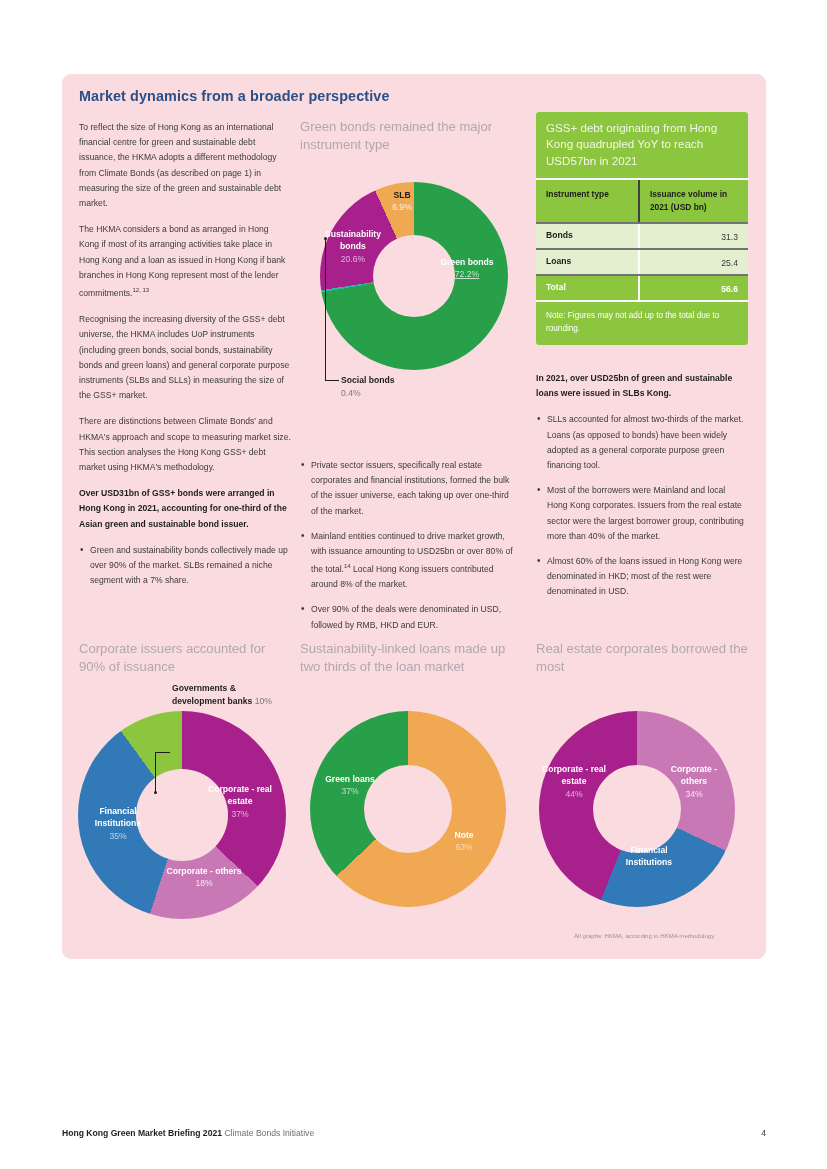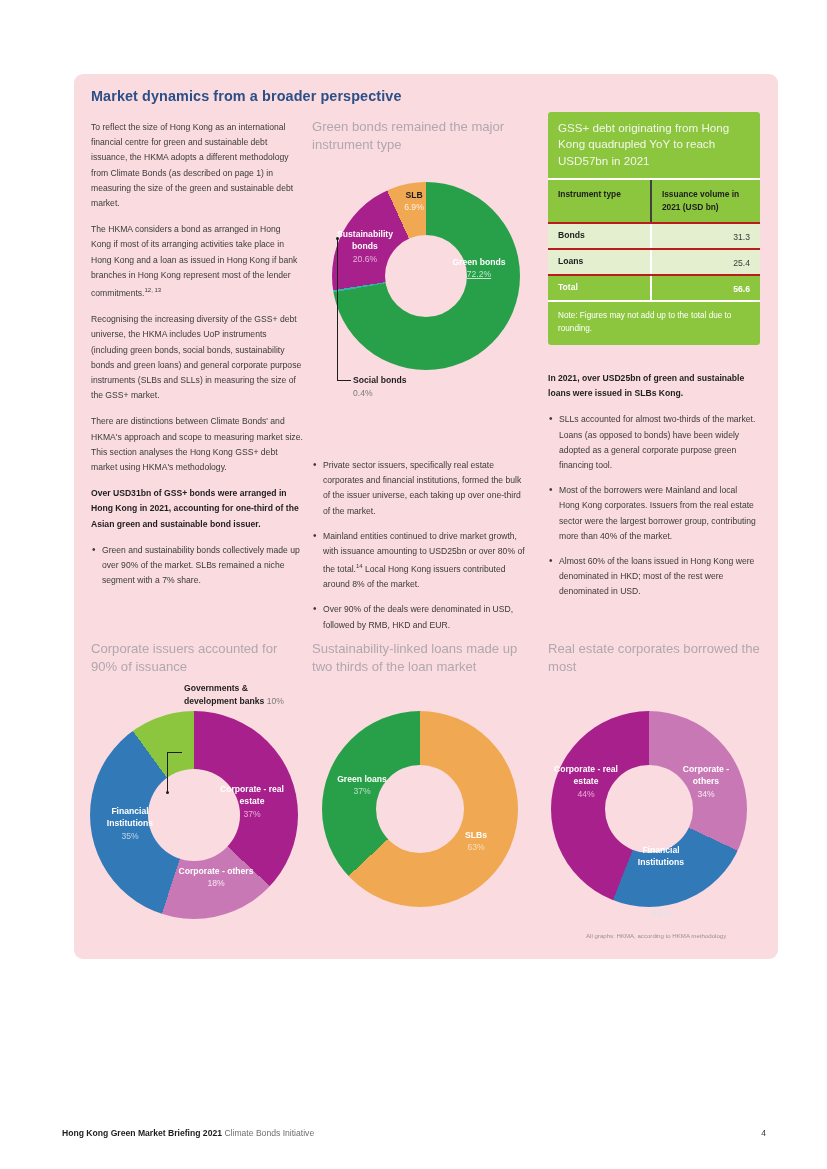--- a/index.html
+++ b/index.html
@@ -3,21 +3,21 @@
 <meta charset="utf-8">
 <style>
   html,body{margin:0;padding:0;background:#ffffff;}
   body{width:827px;height:1169px;position:relative;
        font-family:"Liberation Sans","DejaVu Sans",sans-serif;
        -webkit-font-smoothing:antialiased;}
 
   .page{position:absolute;inset:0;background:#ffffff;}
 
   
-  .panel{position:absolute;left:74px;top:74px;width:704px;height:885px;
+  .panel{position:absolute;left:62px;top:74px;width:704px;height:885px;
          background:#fadce0;border-radius:9px;}
 
   
   .panel-title{position:absolute;left:17px;top:14px;width:640px;
                font-size:14.4px;font-weight:bold;color:#2b4f86;letter-spacing:.1px;}
 
   
   .body-txt{font-size:8.6px;line-height:15.2px;color:#3a3a3a;}
   .body-txt.bold{font-weight:bold;color:#1d1d1d;}
   .col{position:absolute;}
@@ -37,21 +37,21 @@
   
   .gtable{position:absolute;left:474px;top:38px;width:212px;
           background:#ffffff;border-radius:3px;overflow:hidden;}
   .gt-title{background:#8cc63e;color:#f2f7e8;font-size:11.6px;line-height:16.4px;
             padding:8px 10px 9px 10px;font-weight:400;}
   .gt-headrow{display:flex;background:#8cc63e;border-top:2px solid #ffffff;}
   .gt-headrow div{font-size:8.4px;font-weight:bold;color:#1d1d1d;line-height:12.6px;
                   padding:8px 8px 9px 10px;}
   .gt-h1{width:49%;box-sizing:border-box;border-right:2px solid #404040;}
   .gt-h2{width:51%;box-sizing:border-box;}
-  .gt-row{display:flex;border-top:2px solid #b91c1c;}
+  .gt-row{display:flex;border-top:2px solid #737373;}
   .gt-row .c1{width:49%;box-sizing:border-box;padding:6px 8px 6px 10px;
               font-size:8.6px;font-weight:bold;color:#1d1d1d;
               border-right:2px solid #ffffff;}
   .gt-row .c2{width:51%;box-sizing:border-box;padding:8px 10px 6px 8px;
               font-size:8.6px;color:#3a3a3a;text-align:right;}
   .gt-row.alt .c1,.gt-row.alt .c2{background:#e3efcf;}
   .gt-row.total .c1,.gt-row.total .c2{background:#8cc63e;color:#ffffff;font-weight:bold;}
   .gt-note{background:#8cc63e;color:#ffffff;font-size:8.2px;line-height:12.6px;
            padding:8px 10px 9px 10px;border-top:2px solid #ffffff;}
 
@@ -226,21 +226,21 @@
                   #f0a952 0deg 226.8deg,
                   #28a049 226.8deg 360deg);">
       <div class="hole" style="width:88px;height:88px;"></div>
 
       <div class="dlabel" style="left:10px;top:62px;width:60px;">
         <span class="nm" style="color:#ffffff;">Green loans</span>
         <span class="pc" style="color:#d8eede;">37%</span>
       </div>
 
       <div class="dlabel" style="left:128px;top:118px;width:52px;">
-        <span class="nm" style="color:#ffffff;">SLBs</span>
+        <span class="nm" style="color:#ffffff;">Note</span>
         <span class="pc" style="color:#fde6c9;">63%</span>
       </div>
     </div>
 
     <div class="donut" style="left:477px;top:637px;width:196px;height:196px;
                 background:conic-gradient(
                   #c978b6 0deg 115.2deg,
                   #3279b8 115.2deg 201.6deg,
                   #a8208c 201.6deg 360deg);">
       <div class="hole" style="width:88px;height:88px;"></div>

